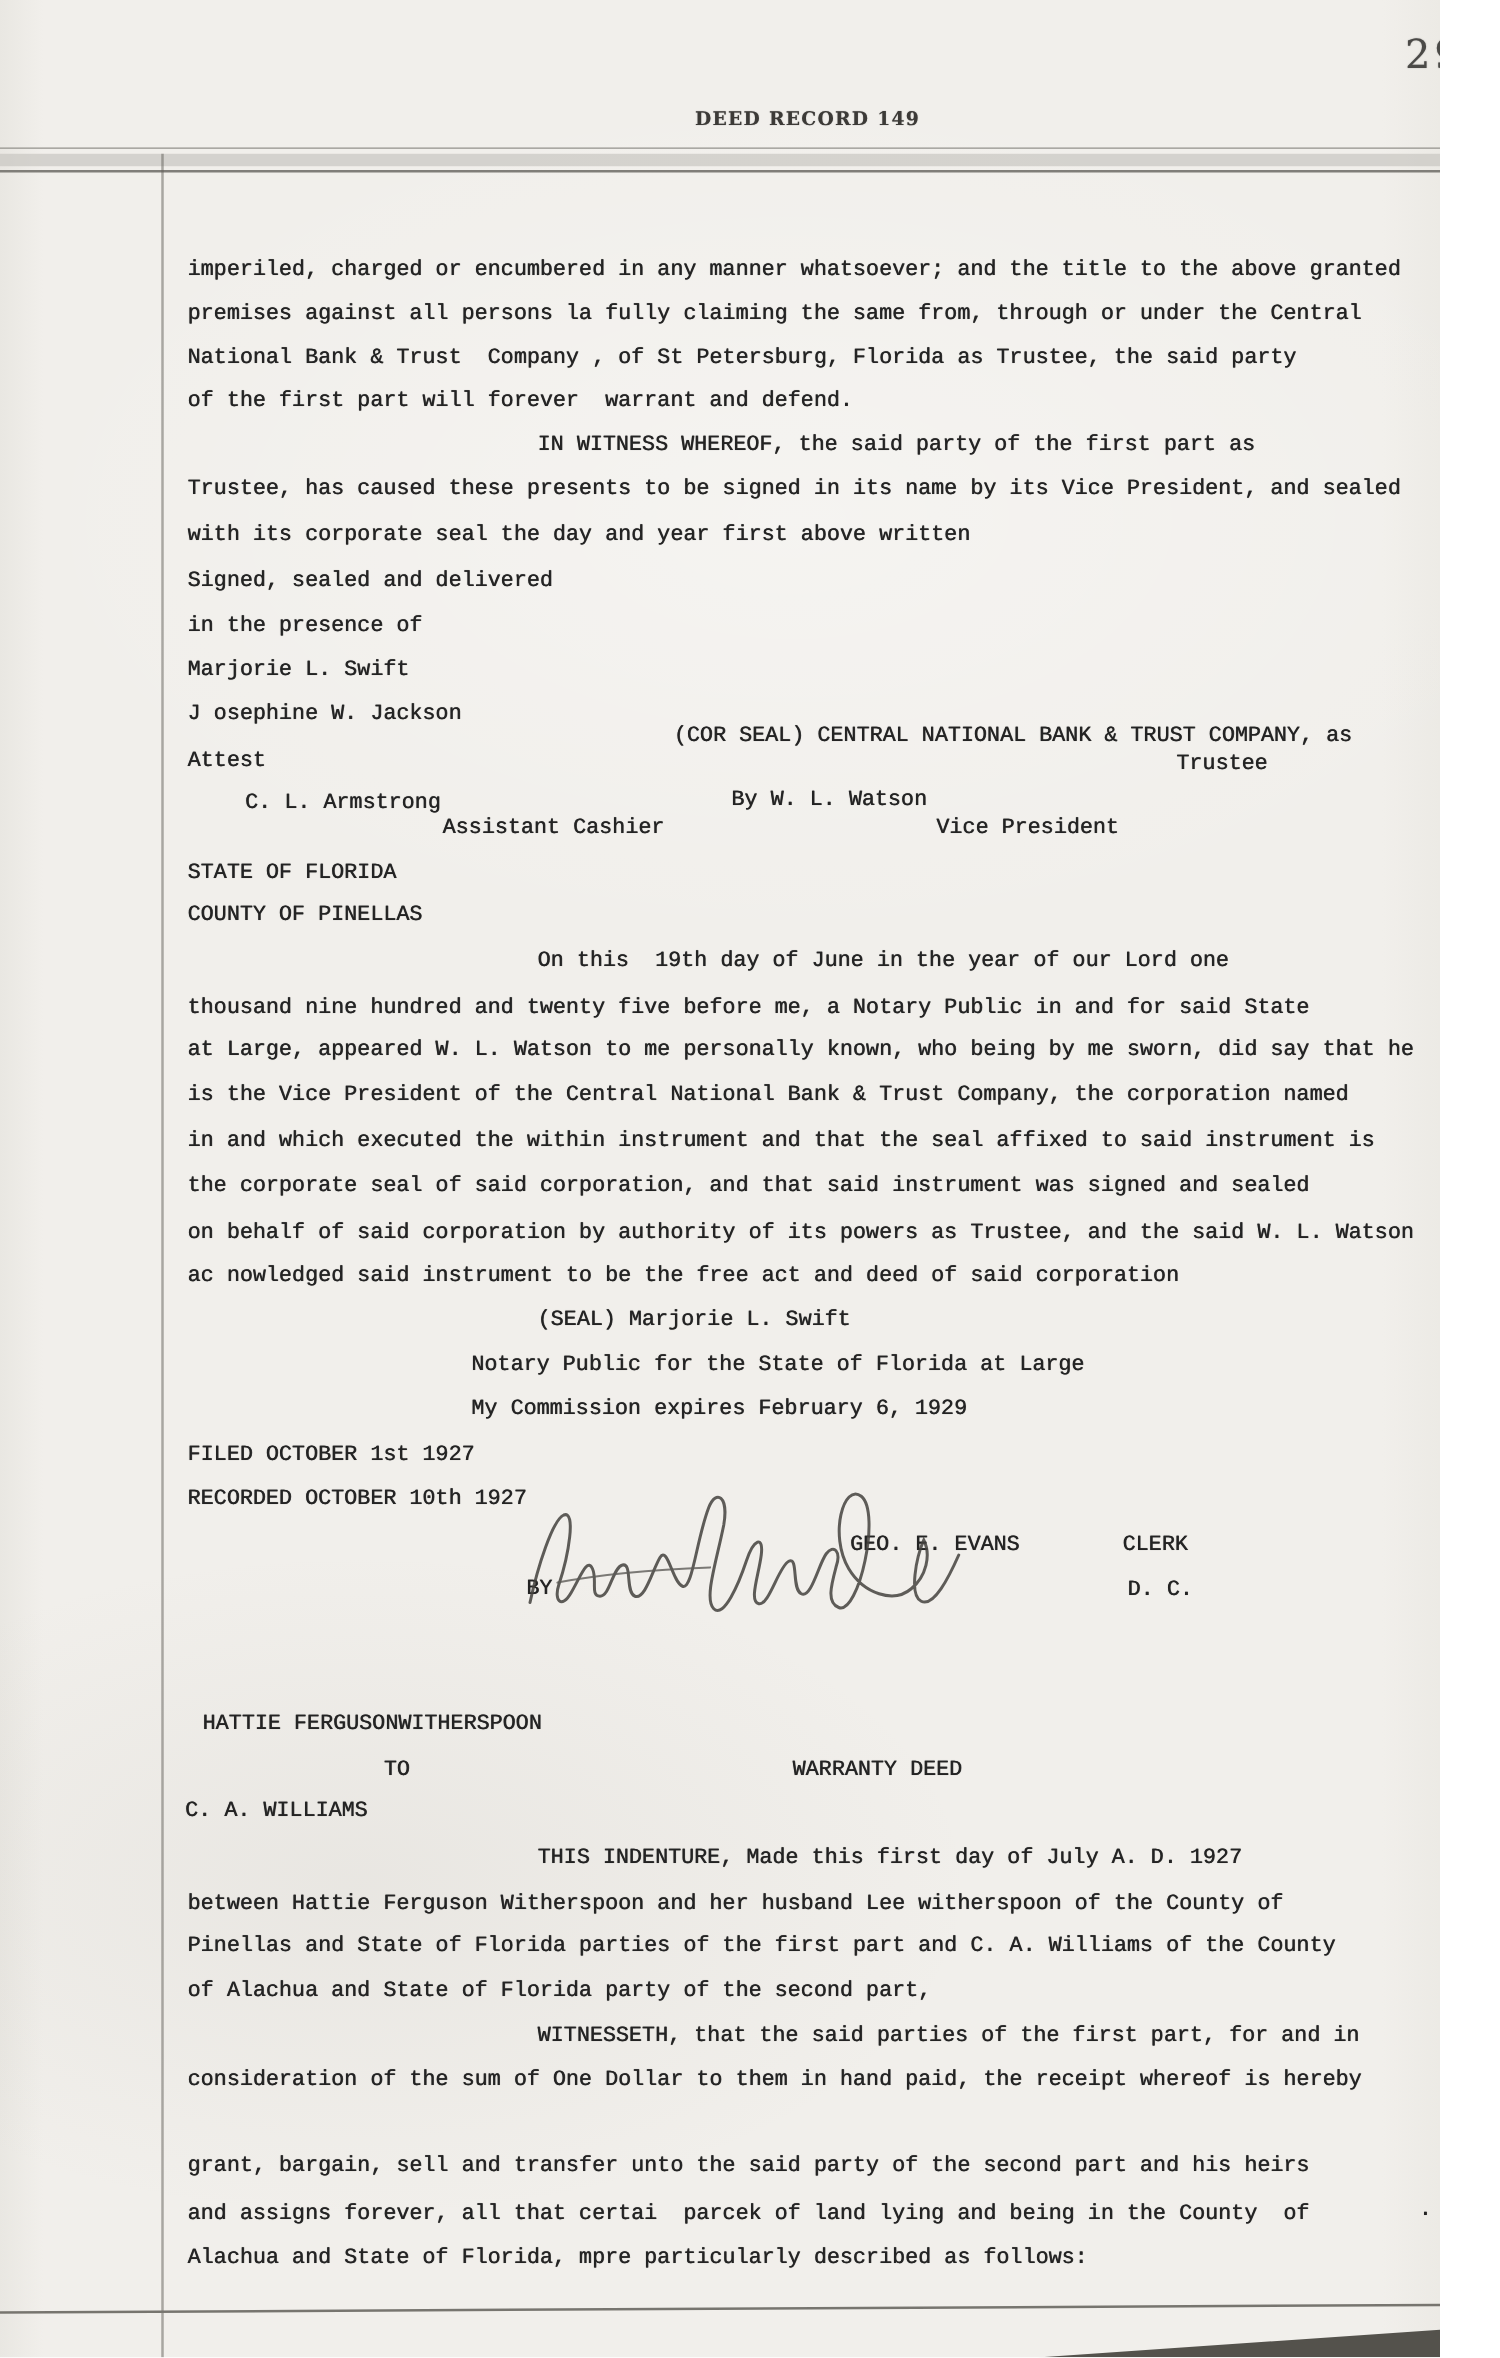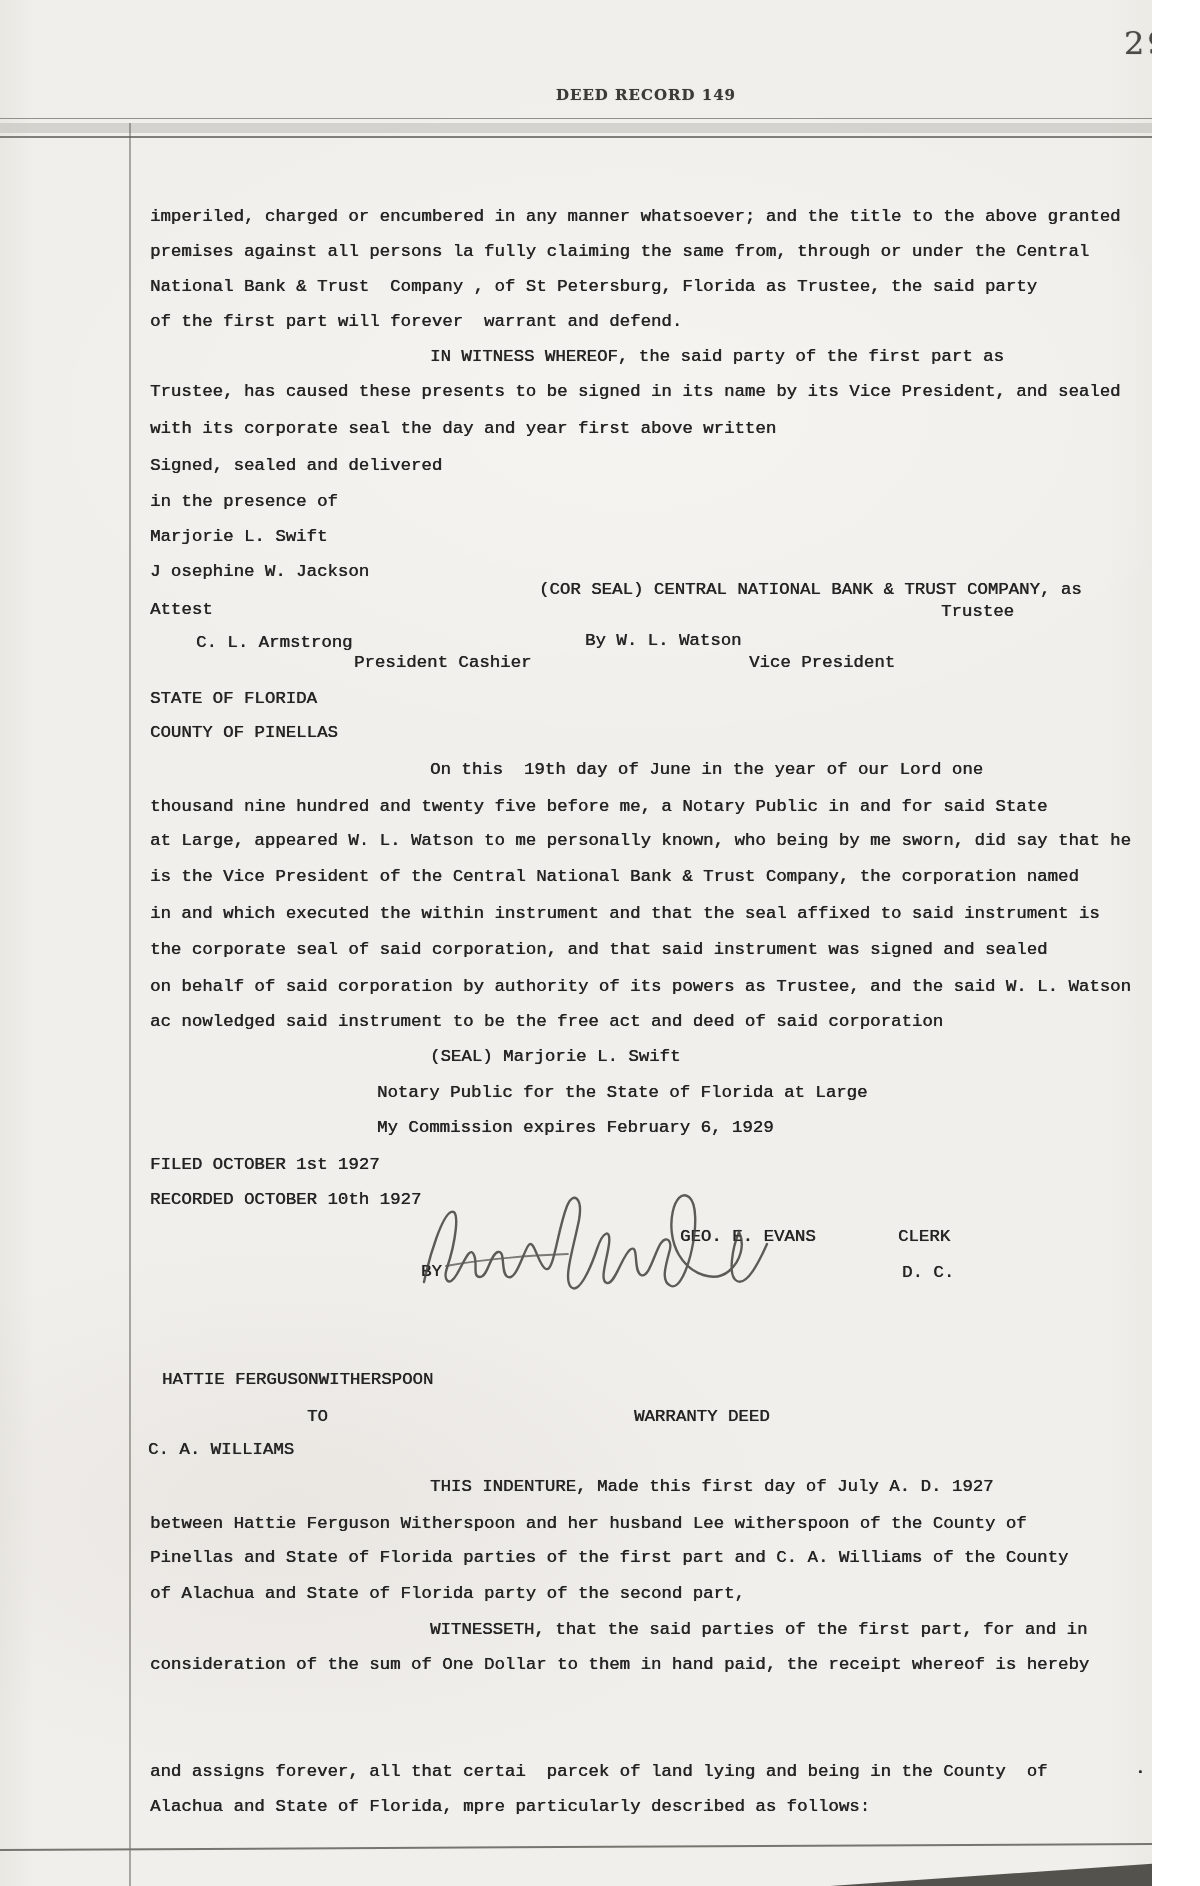--- a/index.html
+++ b/index.html
@@ -82,21 +82,21 @@
   <div class="tw" style="left:150px;top:491px">in the presence of</div>
   <div class="tw" style="left:150px;top:526px">Marjorie L. Swift</div>
   <div class="tw" style="left:150px;top:561px">J osephine W. Jackson</div>
 
   <div class="tw" style="left:539px;top:579px">(COR SEAL) CENTRAL NATIONAL BANK &amp; TRUST COMPANY, as</div>
   <div class="tw" style="left:150px;top:599px">Attest</div>
   <div class="tw" style="left:941px;top:601px">Trustee</div>
 
   <div class="tw" style="left:196px;top:632px">C. L. Armstrong</div>
   <div class="tw" style="left:585px;top:630px">By W. L. Watson</div>
-  <div class="tw" style="left:354px;top:652px">President Cashier</div>
+  <div class="tw" style="left:354px;top:652px">Assistant Cashier</div>
   <div class="tw" style="left:749px;top:652px">Vice President</div>
 
   <div class="tw" style="left:150px;top:688px">STATE OF FLORIDA</div>
   <div class="tw" style="left:150px;top:722px">COUNTY OF PINELLAS</div>
 
   <div class="tw" style="left:430px;top:759px">On this  19th day of June in the year of our Lord one</div>
   <div class="tw" style="left:150px;top:796px">thousand nine hundred and twenty five before me, a Notary Public in and for said State</div>
   <div class="tw" style="left:150px;top:830px">at Large, appeared W. L. Watson to me personally known, who being by me sworn, did say that he</div>
   <div class="tw" style="left:150px;top:903px">in and which executed the within instrument and that the seal affixed to said instrument is</div>
   <div class="tw" style="left:150px;top:866px">is the Vice President of the Central National Bank &amp; Trust Company, the corporation named</div>
@@ -127,20 +127,21 @@
   <div class="tw" style="left:307px;top:1406px">TO</div>
   <div class="tw" style="left:634px;top:1406px">WARRANTY DEED</div>
   <div class="tw" style="left:148px;top:1439px">C. A. WILLIAMS</div>
 
   <div class="tw" style="left:430px;top:1476px">THIS INDENTURE, Made this first day of July A. D. 1927</div>
   <div class="tw" style="left:150px;top:1513px">between Hattie Ferguson Witherspoon and her husband Lee witherspoon of the County of</div>
   <div class="tw" style="left:150px;top:1547px">Pinellas and State of Florida parties of the first part and C. A. Williams of the County</div>
   <div class="tw" style="left:150px;top:1583px">of Alachua and State of Florida party of the second part,</div>
   <div class="tw" style="left:430px;top:1619px">WITNESSETH, that the said parties of the first part, for and in</div>
   <div class="tw" style="left:150px;top:1654px">consideration of the sum of One Dollar to them in hand paid, the receipt whereof is hereby</div>
+  <div class="tw" style="left:150px;top:1723px">grant, bargain, sell and transfer unto the said party of the second part and his heirs</div>
   <div class="tw" style="left:150px;top:1761px">and assigns forever, all that certai  parcek of land lying and being in the County  of</div>
   <div class="tw" style="left:150px;top:1796px">Alachua and State of Florida, mpre particularly described as follows:</div>
   <div class="tw" style="left:1135px;top:1758px">.</div>
 
   <div class="bottom-line"></div>
   <div class="bottom-wedge"></div>
 
 </div>
 
 </body></html>

